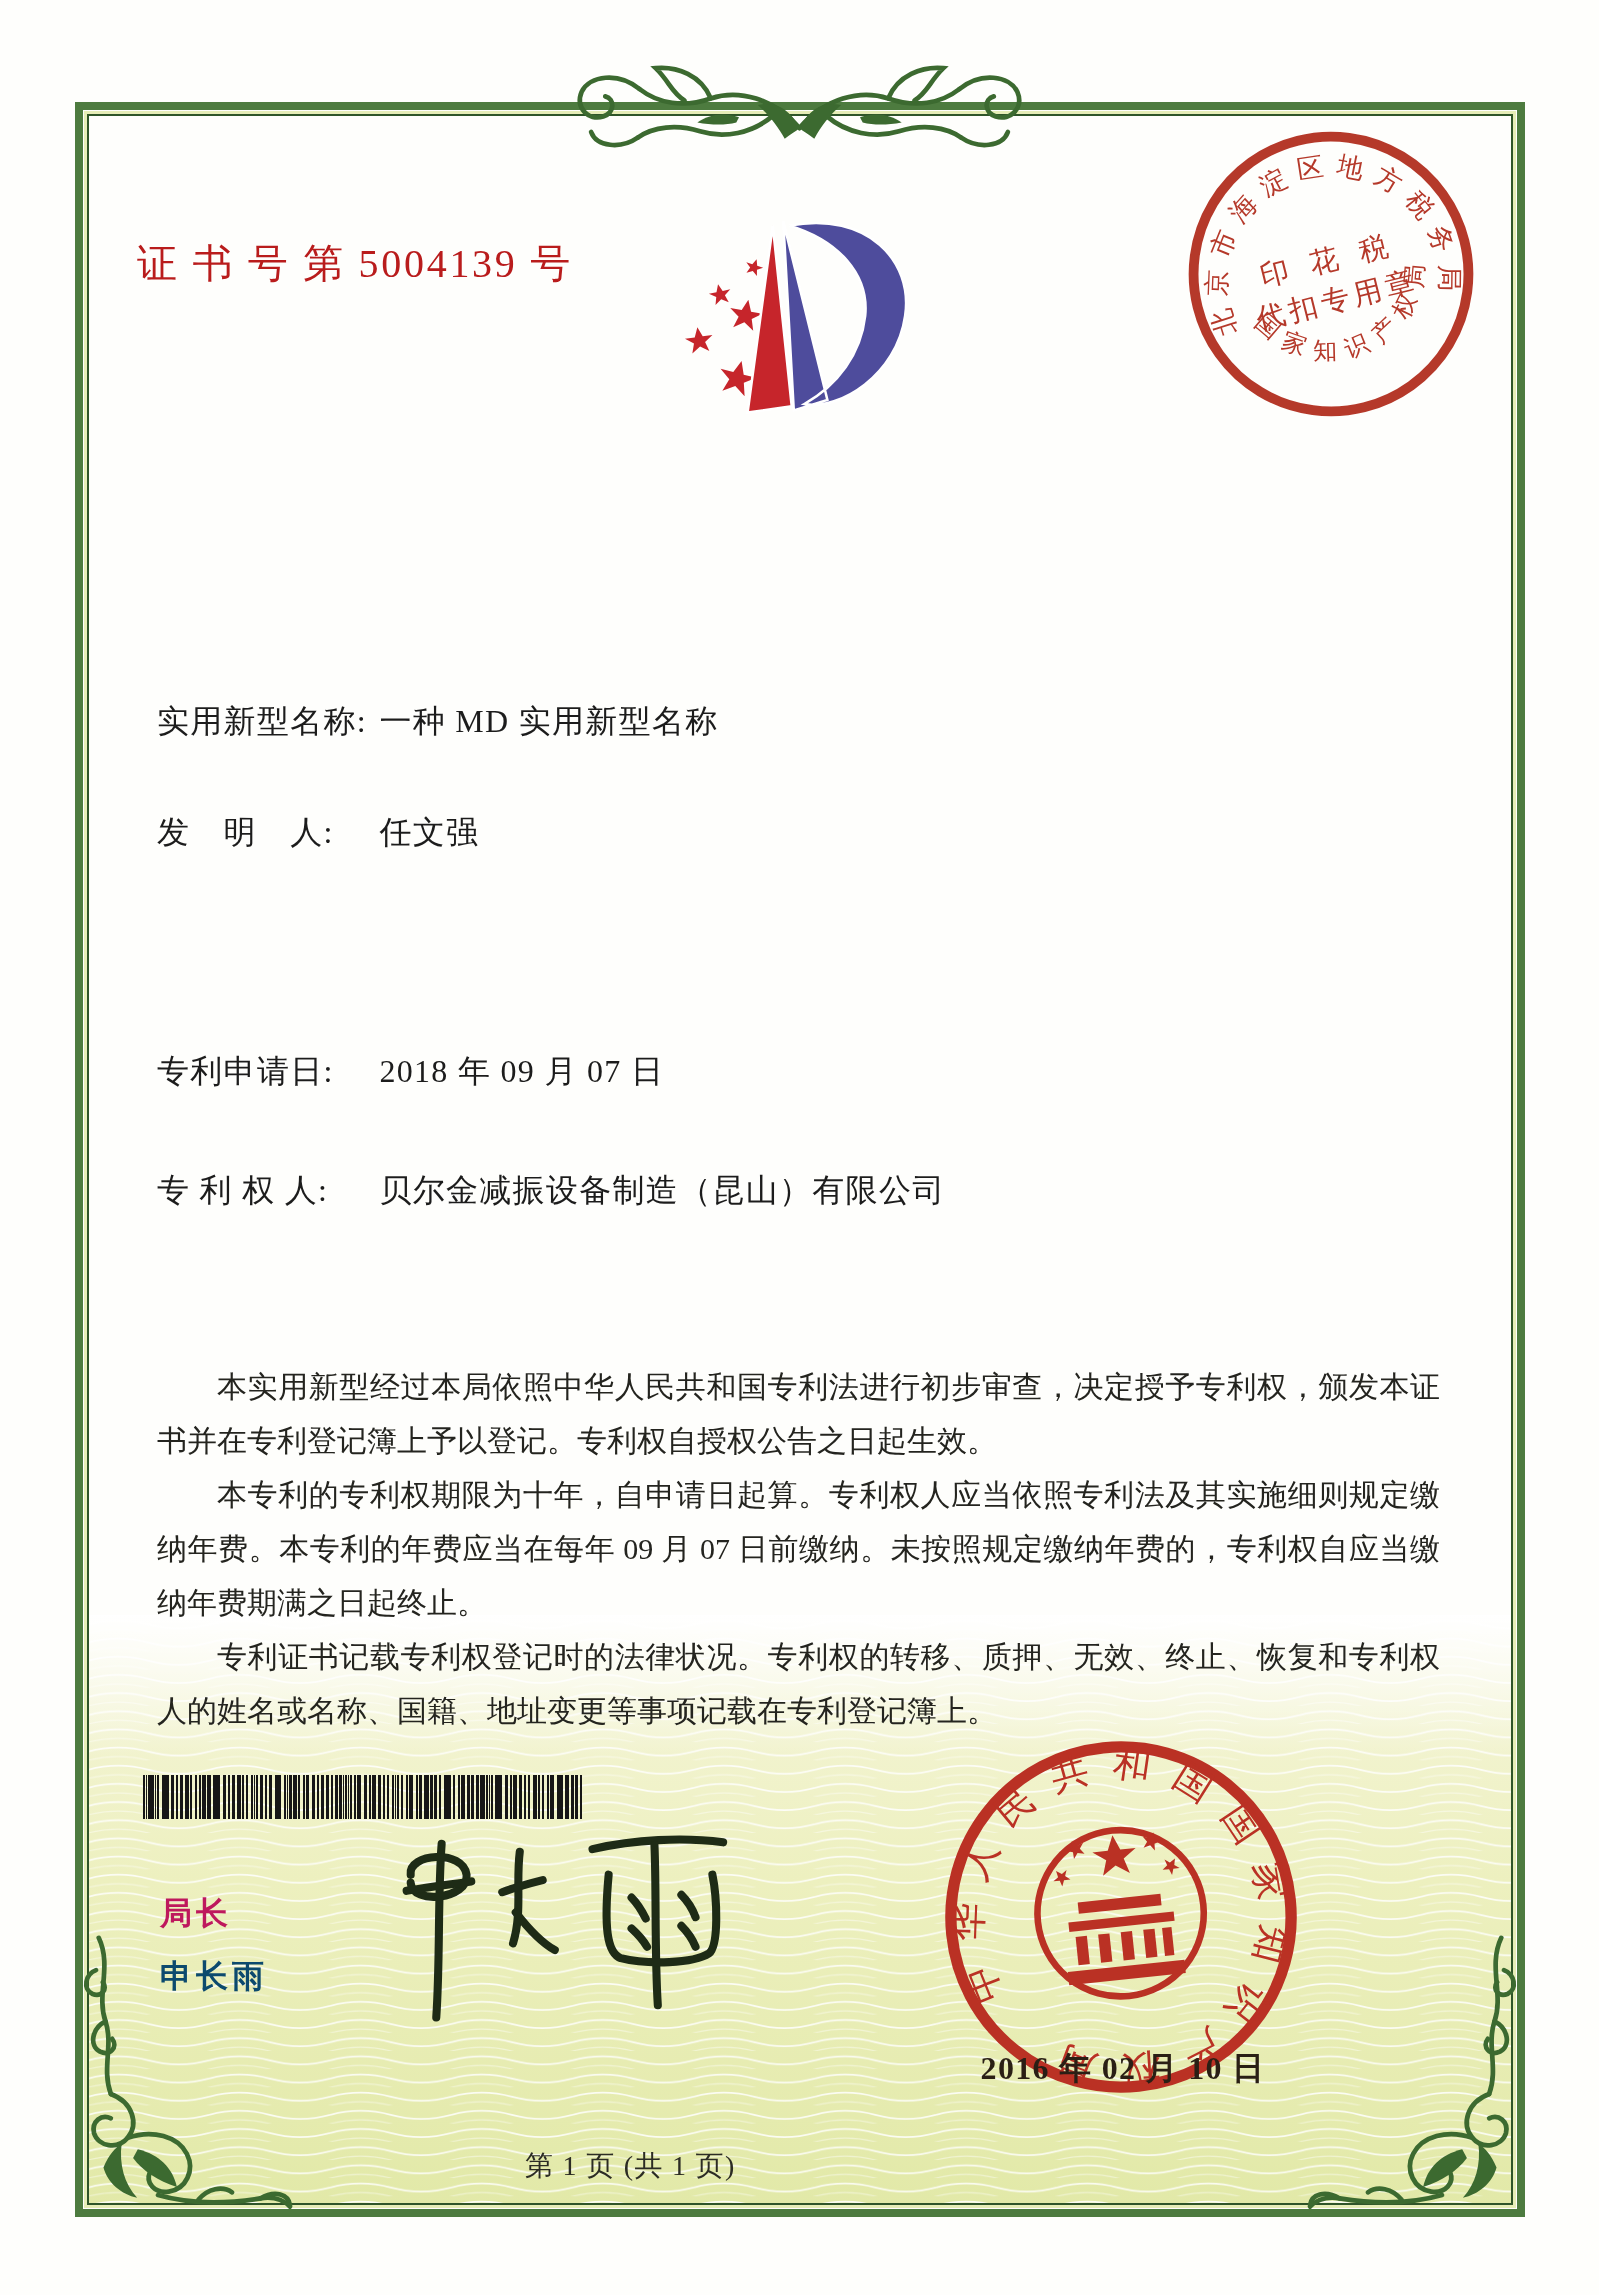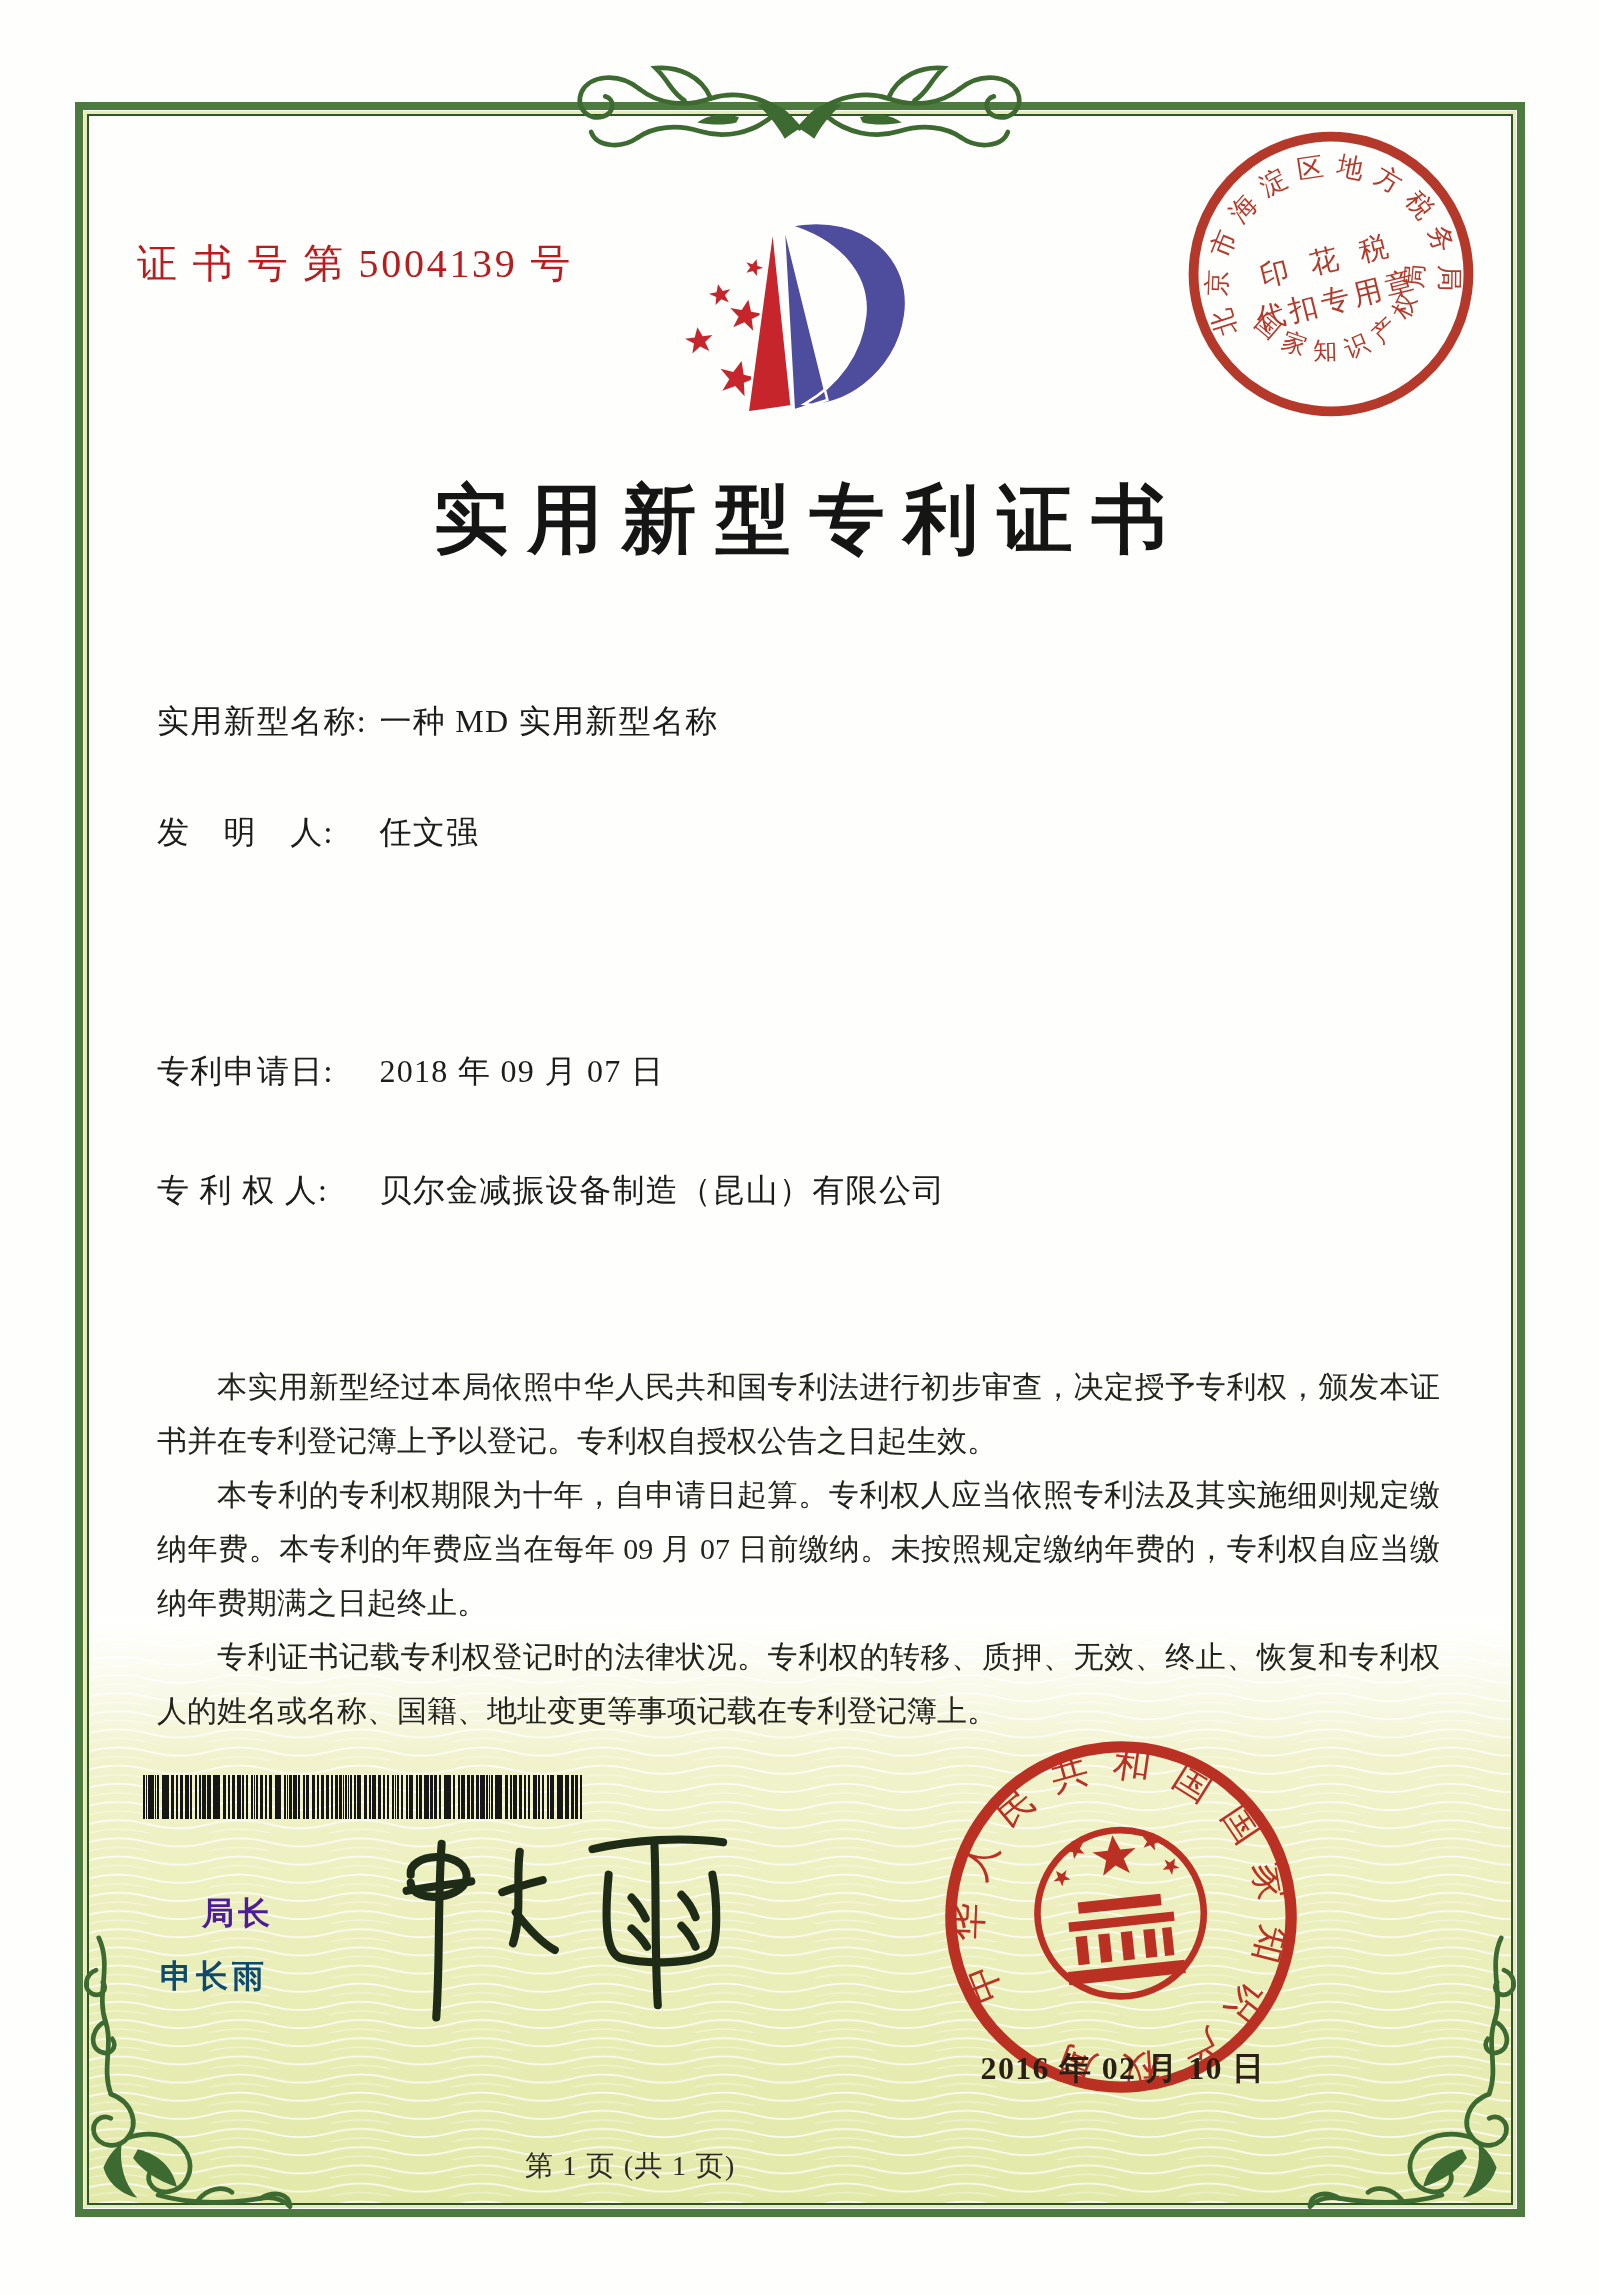--- a/index.html
+++ b/index.html
@@ -34,21 +34,21 @@
          font-size:30px;line-height:54px;text-align:justify;color:#24241f;}
   .paras p{margin:0;text-indent:2em;}
 
   .barcode{position:absolute;left:143px;top:1775px;width:442px;height:44px;
     background-image:
       repeating-linear-gradient(90deg,#161616 0 2px,rgba(0,0,0,0) 2px 4.7px),
       repeating-linear-gradient(90deg,#161616 0 1.3px,rgba(0,0,0,0) 1.3px 7.4px),
       repeating-linear-gradient(90deg,rgba(0,0,0,0) 0 2.7px,#161616 2.7px 4px,rgba(0,0,0,0) 4px 8.8px);}
 
   .juzhang{position:absolute;left:160px;top:1892px;font-size:32px;font-weight:bold;
-           font-family:Liberation Serif, serif;color:#4c1d95;letter-spacing:4px;margin-left:42px;}
+           font-family:Liberation Serif, serif;color:#be185d;letter-spacing:4px;}
   .shen-name{position:absolute;left:160px;top:1955px;font-size:32px;font-weight:bold;
            font-family:"Liberation Sans",sans-serif;color:#0c4a6e;letter-spacing:4px;}
 
   .signature{position:absolute;left:377px;top:1810px;width:431px;height:229px;}
 
   .office-seal{position:absolute;left:932px;top:1728px;width:378px;height:378px;}
   .seal-date{position:absolute;left:948px;top:2047px;width:350px;text-align:center;
              font-size:32px;font-weight:bold;color:#2a1f15;letter-spacing:1.3px;}
 
   .footer{position:absolute;left:525px;top:2147px;width:404px;text-align:left;
@@ -159,21 +159,20 @@
         <textPath href="#taxTop" startOffset="4">北京市海淀区地方税务局</textPath>
       </text>
       <text font-size="16" letter-spacing="7" font-family="Liberation Serif,serif">
         <textPath href="#taxBot" startOffset="8">国家知识产权局</textPath>
       </text>
       <text x="100" y="97" text-anchor="middle" font-size="19" letter-spacing="5" font-family="Liberation Serif,serif">印 花 税</text>
       <text x="100" y="124" text-anchor="middle" font-size="19" letter-spacing="3" font-family="Liberation Serif,serif">代扣专用章</text>
     </g>
   </svg>
 
-  <div class="title">实用新型专利证书</div>
 
   <div class="field" style="top:700px">
     <span class="flabel">实用新型名称:</span><span class="fvalue">一种 MD 实用新型名称</span>
   </div>
   <div class="field" style="top:811px">
     <span class="flabel">发　明　人:</span><span class="fvalue">任文强</span>
   </div>
   <div class="field" style="top:1050px">
     <span class="flabel">专利申请日:</span><span class="fvalue">2018 年 09 月 07 日</span>
   </div>

